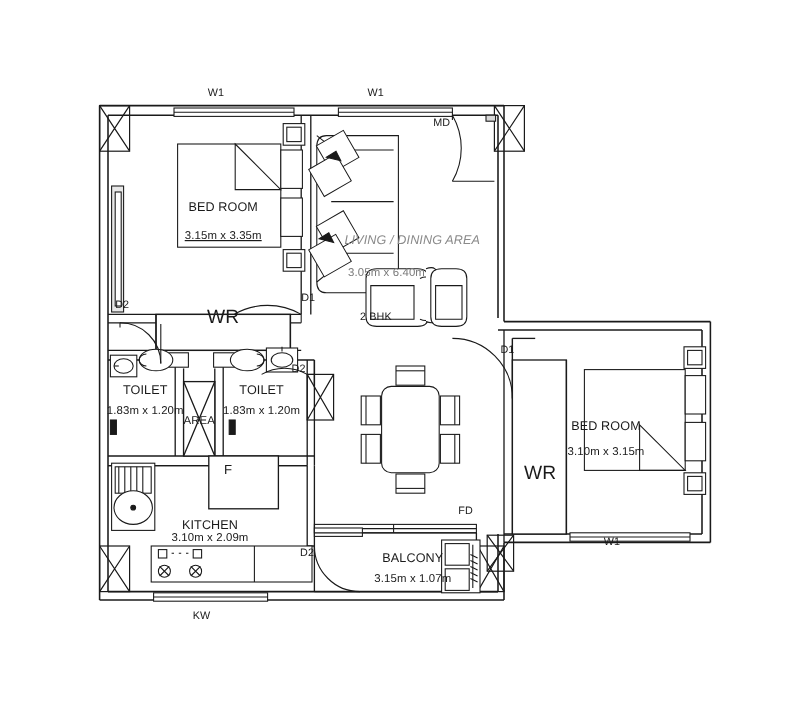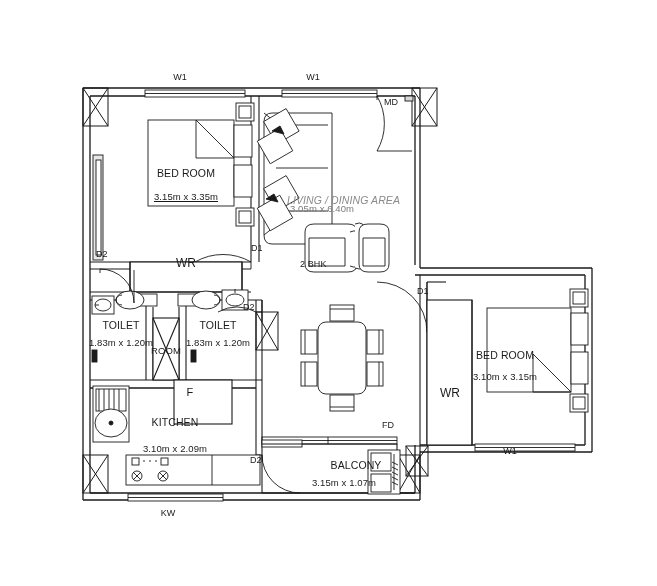--- a/index.html
+++ b/index.html
@@ -1,20 +1,20 @@
 <!DOCTYPE html>
 <html><head>
 <meta charset="utf-8">
 <style>
   html,body{margin:0;padding:0;background:#ffffff;}
   body{width:657px;height:586px;overflow:hidden;
        font-family:"Liberation Sans","DejaVu Sans",sans-serif;}
   #stage{position:relative;width:535px;height:586px;background:#fff;}
   svg#plan{position:absolute;left:0;top:0;width:657px;height:586px;}
-  .lbl{position:absolute;font-size:12px;color:#1a1a1a;white-space:nowrap;
+  .lbl{position:absolute;font-size:16px;color:#1a1a1a;white-space:nowrap;
        letter-spacing:.1px;}
   .lbl.room{font-size:10.5px;}
   .lbl.dim{font-size:9.5px;}
   .lbl.tag{font-size:9px;}
   .lbl.big{font-size:11px;}
   .ctr{transform:translateX(-50%);}
 </style>
 </head>
 <body>
 
@@ -306,48 +306,48 @@
 
   </g>
 </svg>
 
 <div class="lbl tag ctr" style="left:180px;top:72px;">W1</div>
 <div class="lbl tag ctr" style="left:313px;top:72px;">W1</div>
 <div class="lbl tag ctr" style="left:510px;top:446px;">W1</div>
 <div class="lbl tag ctr" style="left:168px;top:508px;">KW</div>
 <div class="lbl tag ctr" style="left:340px;top:420px;margin-left:48px;">FD</div>
 
-<div class="lbl tag" style="left:384px;top:97px;">MD</div>
+<div class="lbl tag" style="left:361px;top:97px;">MD</div>
 <div class="lbl tag" style="left:251px;top:243px;">D1</div>
 <div class="lbl tag" style="left:417px;top:286px;">D1</div>
 <div class="lbl tag" style="left:96px;top:249px;">D2</div>
 <div class="lbl tag" style="left:243px;top:302px;">D2</div>
 <div class="lbl tag" style="left:250px;top:455px;">D2</div>
 
 <div class="lbl ctr" style="left:186px;top:256px;">WR</div>
 <div class="lbl ctr" style="left:450px;top:386px;">WR</div>
 <div class="lbl big ctr" style="left:190px;top:386px;">F</div>
 
 <div class="lbl room ctr" style="left:186px;top:167px;">BED ROOM</div>
 <div class="lbl dim ctr" style="left:186px;top:191px;text-decoration:underline;">3.15m x 3.35m</div>
 
 <div class="lbl room" style="left:287px;top:194px;color:#8a8a8a;font-style:italic;">LIVING / DINING AREA</div>
-<div class="lbl dim" style="left:290px;top:203px;color:#7a7a7a;">3.05m x 6.40m</div>
+<div class="lbl dim" style="left:290px;top:222px;color:#7a7a7a;">3.05m x 6.40m</div>
 <div class="lbl tag" style="left:300px;top:259px;">2 BHK</div>
 
 <div class="lbl room ctr" style="left:505px;top:349px;">BED ROOM</div>
 <div class="lbl dim ctr" style="left:505px;top:371px;">3.10m x 3.15m</div>
 
 <div class="lbl room ctr" style="left:121px;top:319px;">TOILET</div>
 <div class="lbl dim ctr" style="left:121px;top:337px;">1.83m x 1.20m</div>
 
 <div class="lbl room ctr" style="left:218px;top:319px;">TOILET</div>
 <div class="lbl dim ctr" style="left:218px;top:337px;">1.83m x 1.20m</div>
 
-<div class="lbl dim ctr" style="left:166px;top:345px;">ROOM</div>
-
-<div class="lbl room ctr" style="left:175px;top:416px;">KITCHEN</div>
+<div class="lbl dim ctr" style="left:166px;top:345px;">AREA</div>
+
+<div class="lbl room ctr" style="left:175px;top:432px;">KITCHEN</div>
 <div class="lbl dim ctr" style="left:175px;top:443px;">3.10m x 2.09m</div>
 
-<div class="lbl room ctr" style="left:356px;top:459px;">BALCONY</div>
+<div class="lbl room ctr" style="left:344px;top:459px;">BALCONY</div>
 <div class="lbl dim ctr" style="left:344px;top:477px;">3.15m x 1.07m</div>
 
 </div>
 
 </body></html>

